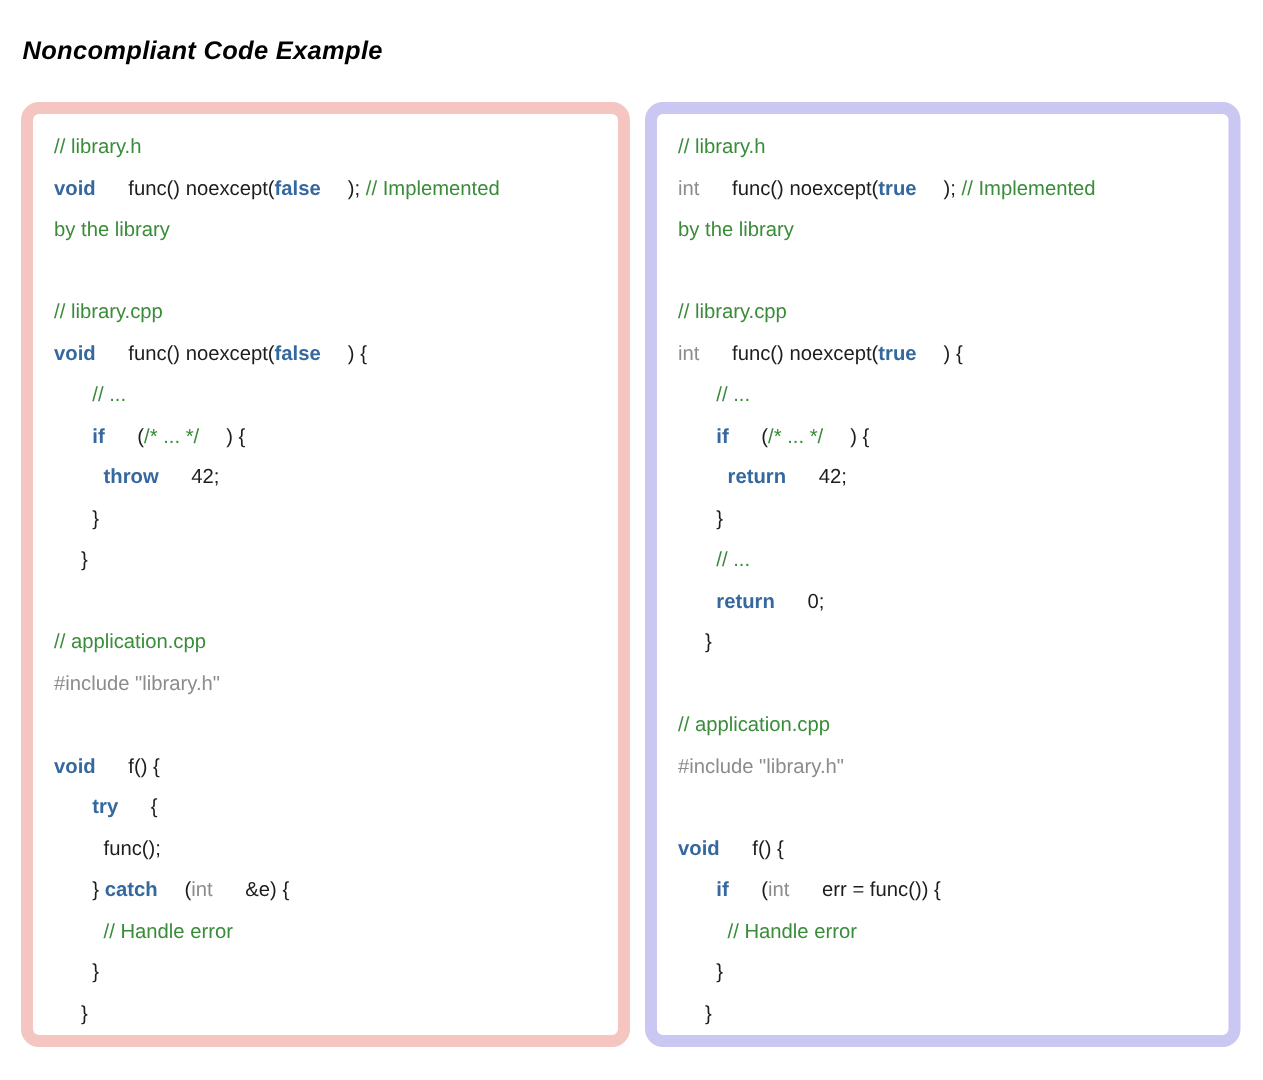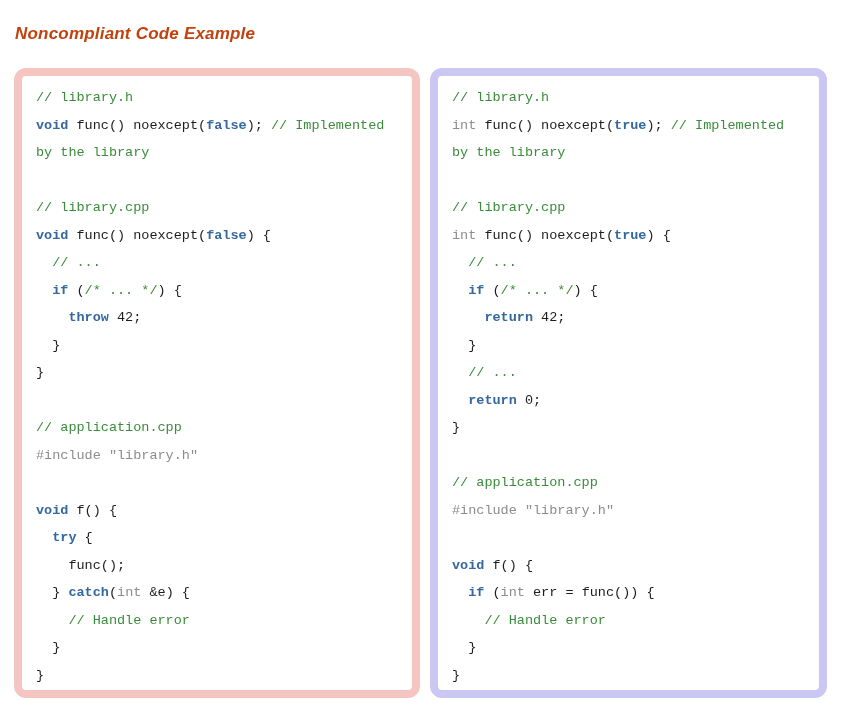--- a/index.html
+++ b/index.html
@@ -13,53 +13,53 @@
     font-family: "Liberation Sans", sans-serif;
   }
   .panel-title {
     position: absolute;
     top: 24px;
     font-family: "Liberation Sans", sans-serif;
     font-style: italic;
     font-weight: 600;
     font-size: 17px;
     letter-spacing: 0.2px;
-    color: #c2410c;
+    color: #000000;
     white-space: nowrap;
   }
   #title-noncompliant { left: 15px; }
   #title-compliant { left: 433px; }
 
   .code-panel {
     position: absolute;
     top: 68px;
     height: 630px;
     box-sizing: border-box;
     background: #ffffff;
     border-style: solid;
     border-width: 8px;
     border-radius: 12px;
   }
   #panel-noncompliant { left: 14px; width: 406px; border-color: var(--noncompliant_border); }
   #panel-compliant { left: 430px; width: 397px; border-color: var(--compliant_border); }
 
   .code-block {
     padding: 8px 0 0 14px;
-    font-family: Liberation Mono, monospace;
+    font-family: Liberation Sans, sans-serif;
     font-size: 13.5px;
     color: var(--plain);
     white-space: pre;
     overflow: hidden;
   }
   .code-line {
     height: 27.5px;
     line-height: 27.5px;
     white-space: pre;
   }
-  .tok-plain   { color: var(--plain); }
+  .tok-plain   { color: var(--plain); margin-left: 18px; }
   .tok-comment { color: var(--comment); }
   .tok-keyword { color: var(--keyword); font-weight: bold; }
   .tok-type    { color: var(--type); }
   .tok-preproc { color: var(--preproc); }
 </style>
 </head>
 <body>
 
 <div class="canvas">
 

